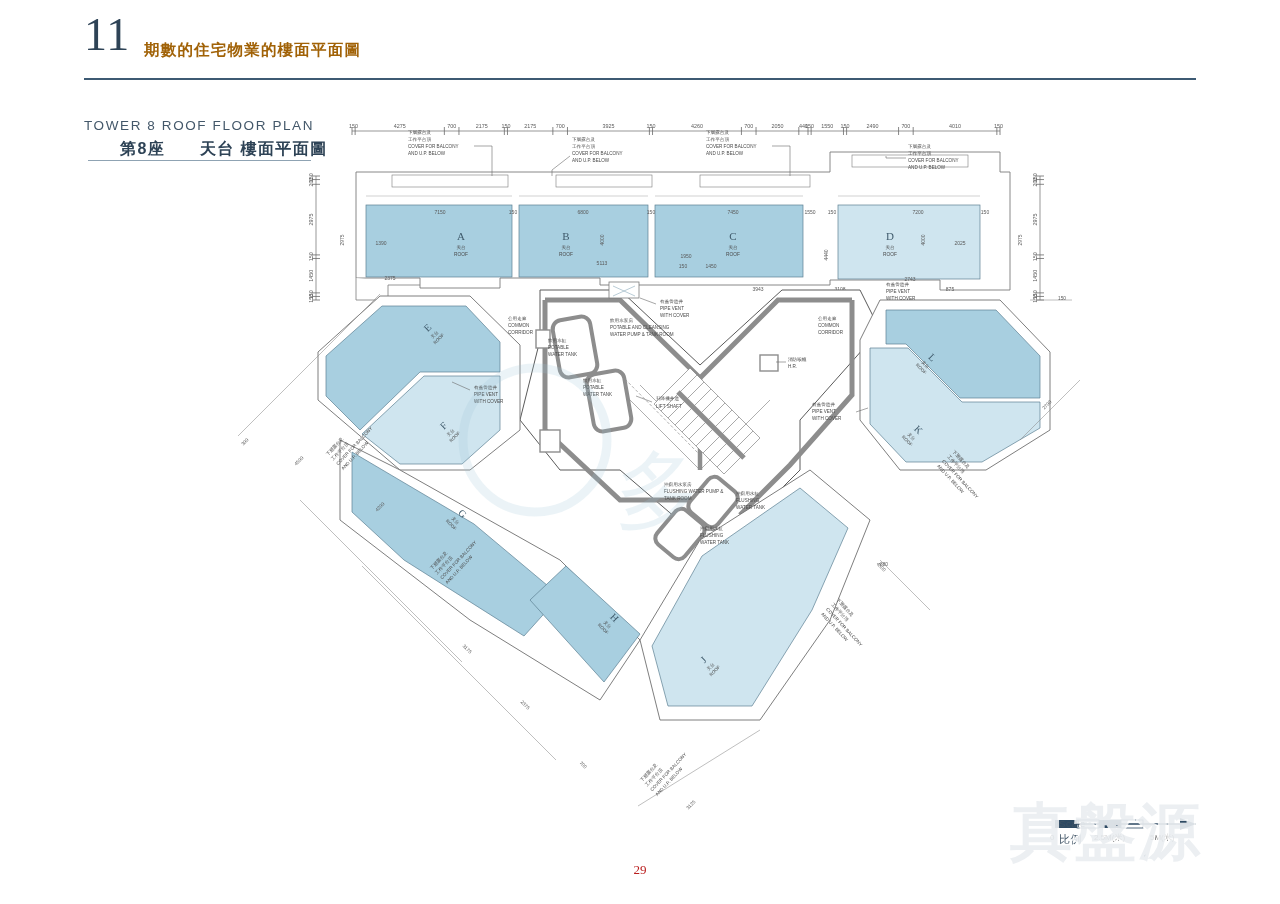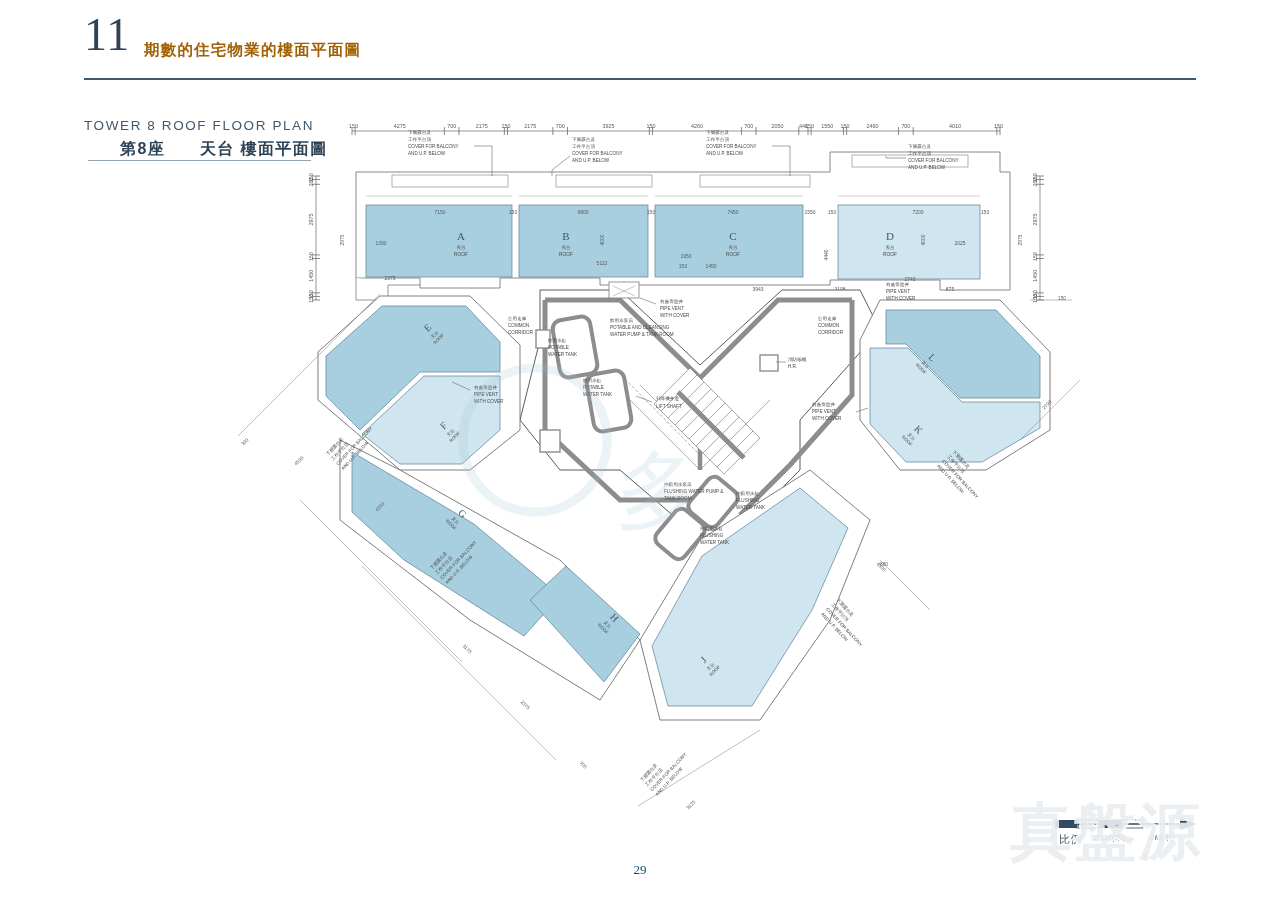--- a/index.html
+++ b/index.html
@@ -34,21 +34,21 @@
 
   
   #watermark{position:absolute;left:1010px;top:790px;font-size:62px;font-weight:bold;
        color:rgba(62,92,122,.55);letter-spacing:2px;
        -webkit-text-stroke:3px rgba(255,255,255,.82);
        font-family:Liberation Serif, serif;pointer-events:none;white-space:nowrap;}
   #watermark-ctr{position:absolute;left:415px;top:330px;width:420px;height:260px;
        pointer-events:none;opacity:.20;}
 
   #page-number{position:absolute;left:0;top:862px;width:1280px;text-align:center;
-       font-family:"Liberation Serif",serif;font-size:13px;color:#0c4a6e;}
+       font-family:"Liberation Serif",serif;font-size:13px;color:#b91c1c;}
 
   .dimtxt{font-family:"Liberation Sans",sans-serif;fill:#5a5a5a;}
   .anntxt{font-family:"Liberation Sans",sans-serif;fill:#4a4a4a;}
   .unitL{font-family:"Liberation Serif",serif;fill:#3f5a6b;}
 </style>
 </head>
 <body>
 
 <div id="header">
   <div id="chapter-num">11</div>

